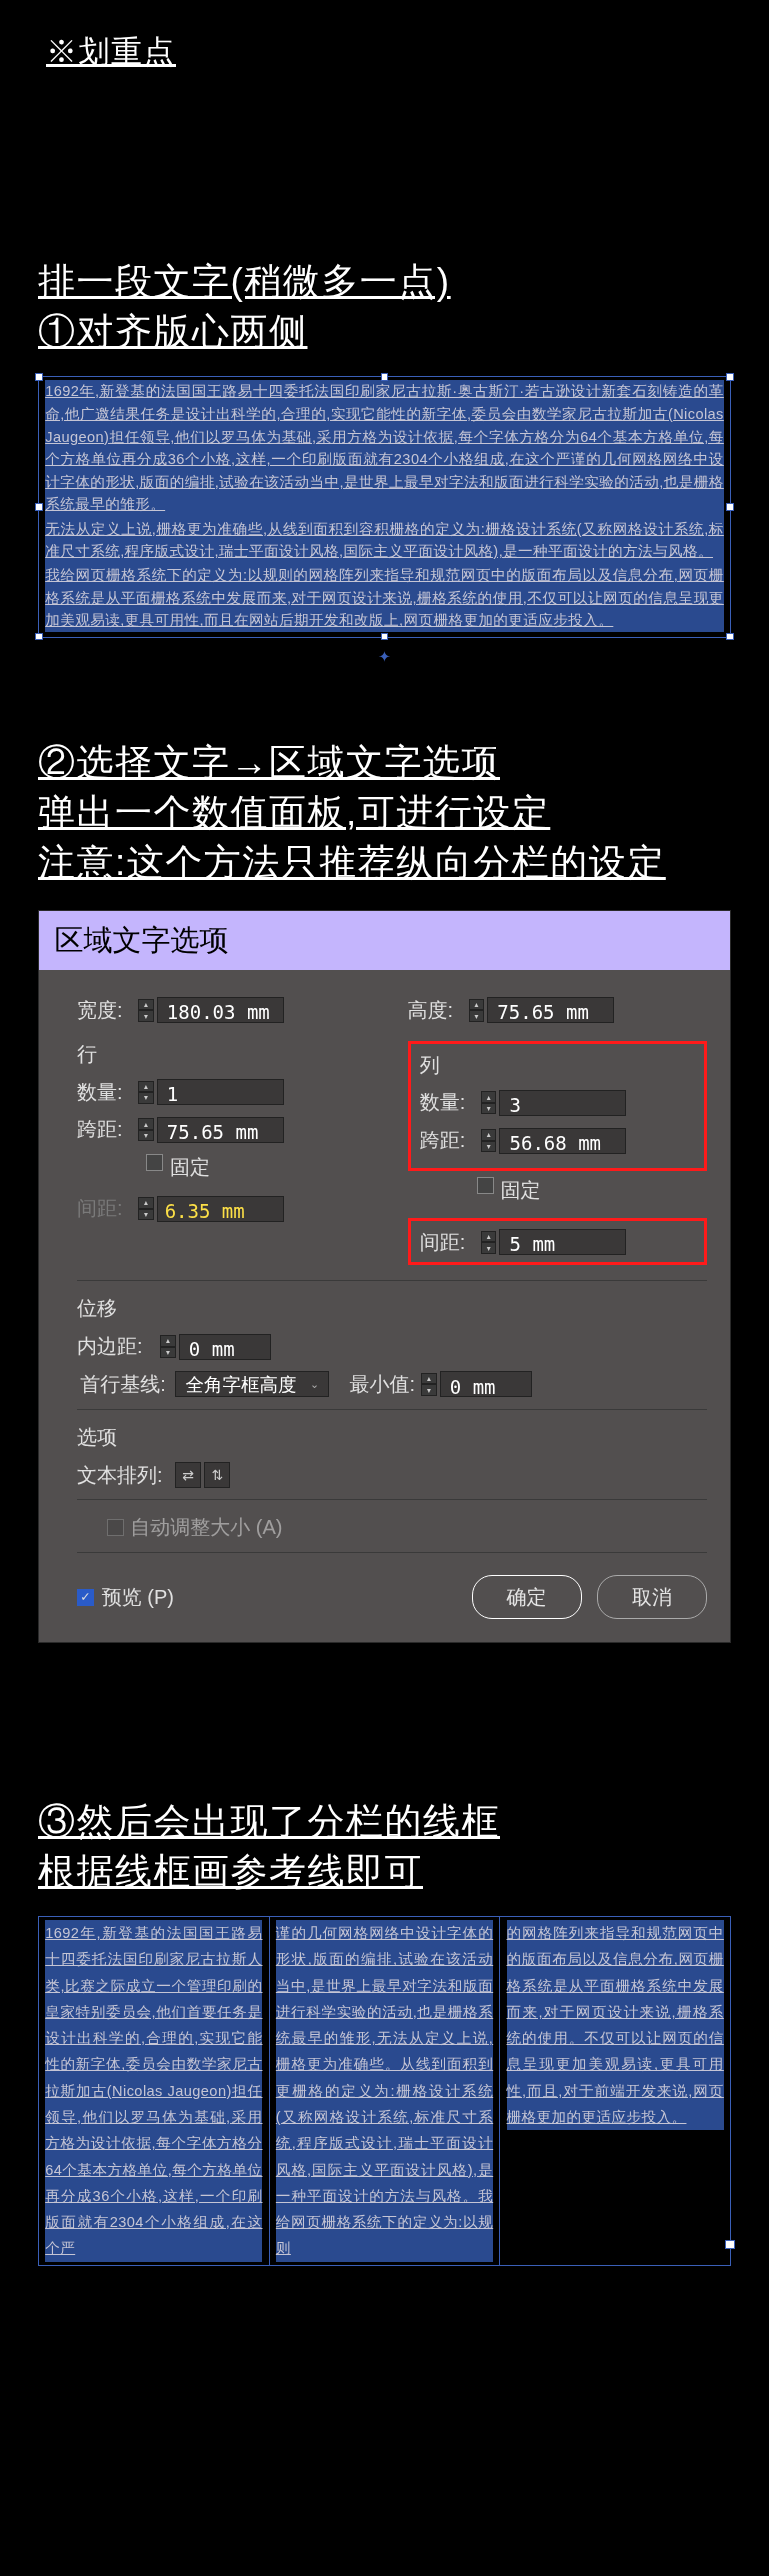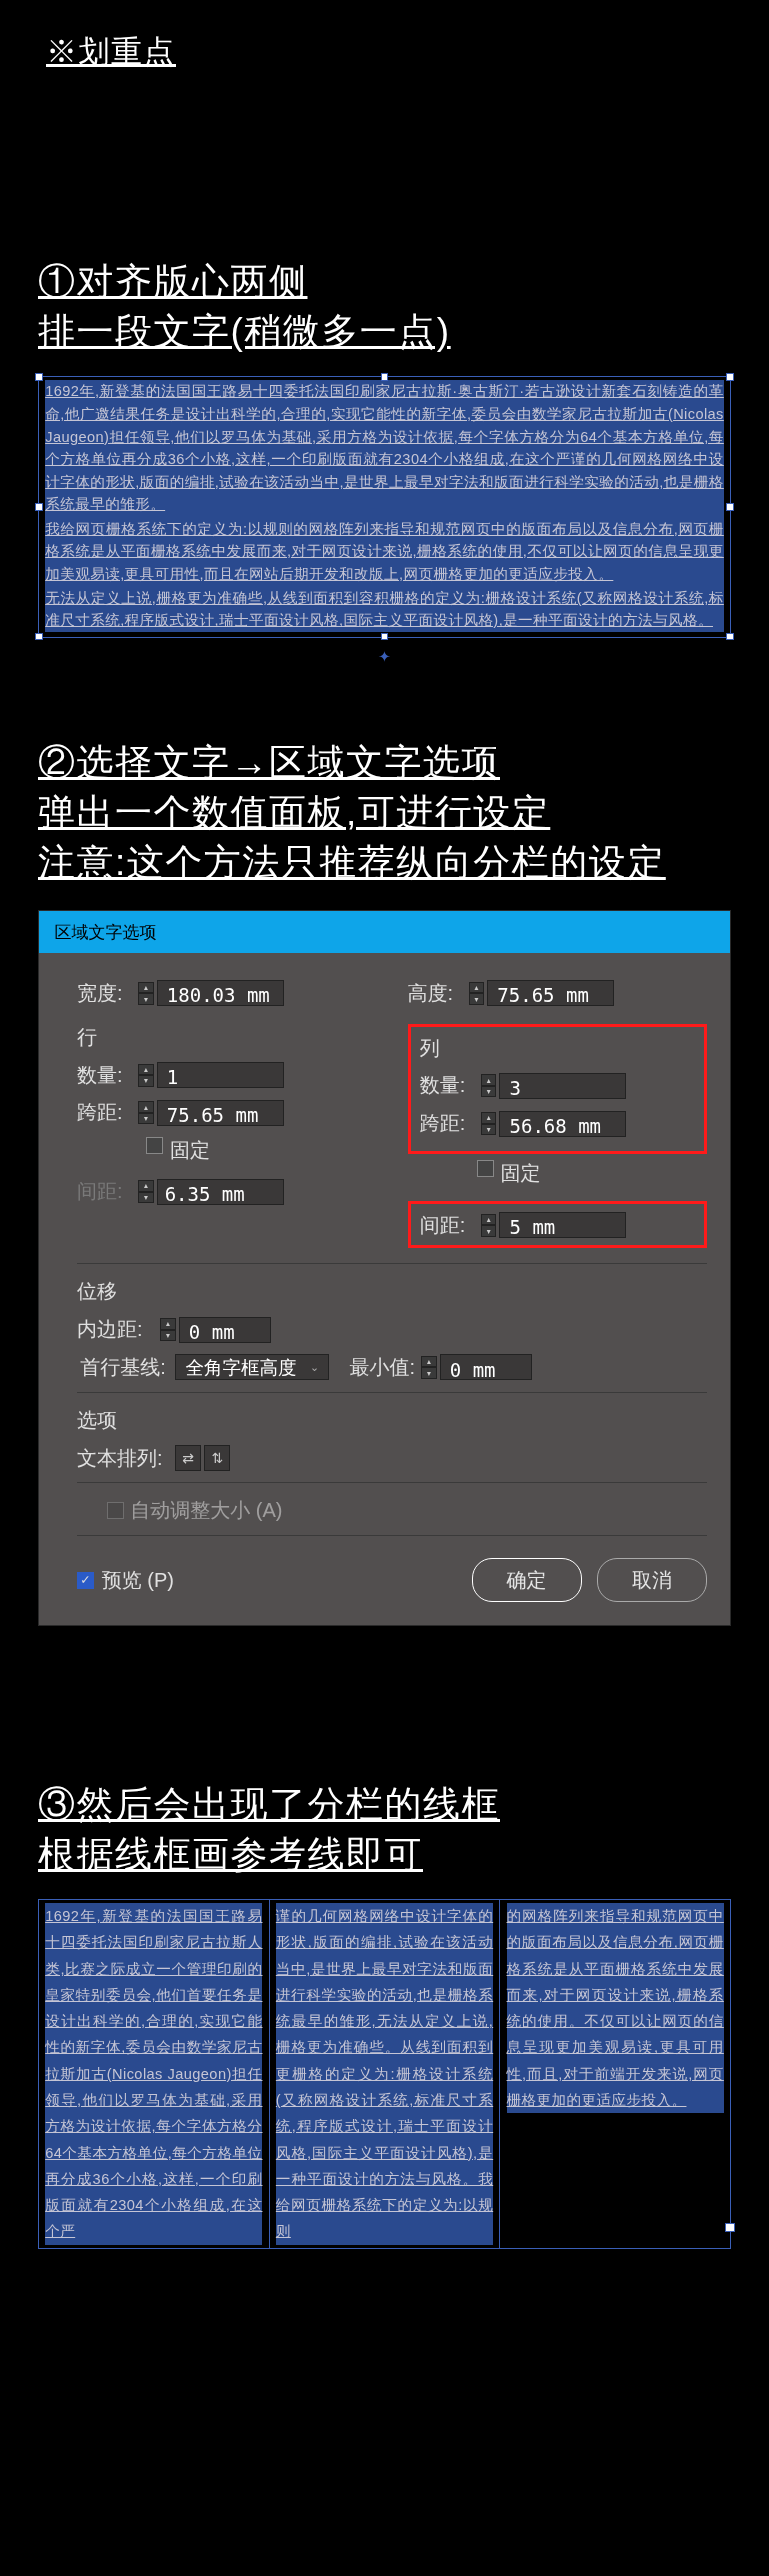--- a/index.html
+++ b/index.html
@@ -78,24 +78,24 @@
   }
   .selected-text p { margin-bottom: 1.5px; }
   
   
   .dialog {
     margin: 23px 38px 0 38px;
     background: #524f4f;
     border: 0.8px solid #2a2a2a;
   }
   .dialog-titlebar {
-    background: #0ea5e9;
+    background: #c4b5fd;
     color: #000;
     padding: 9.2px 15.4px;
-    font-size: 17px;
+    font-size: 29px;
   }
   .dialog-body {
     padding: 27px 23px 23px 38px;
     color: #e0e0e0;
     font-size: 20px;
   }
   .dialog-row {
     display: flex;
     gap: 31px;
     margin-bottom: 6.2px;
@@ -140,21 +140,21 @@
   .input-box {
     background: #3a3838;
     border: 0.8px solid #222;
     color: #fff;
     padding: 3.1px 9.2px;
     font-size: 19px;
     min-width: 127px;
     height: 26px;
     font-family: monospace;
   }
-  .input-box.dim { color: #ffffff; padding-left: 7px; }
+  .input-box.dim { color: #fde047; padding-left: 7px; }
   .checkbox-row {
     display: flex;
     align-items: flex-start;
     gap: 7px;
     margin: 9.2px 0 14px 69px;
   }
   .checkbox {
     width: 17px;
     height: 17px;
     border: 0.8px solid #888;
@@ -264,38 +264,38 @@
   }
 </style>
 </head>
 <body>
 
 <div class="page">
   <div class="header-tag">※划重点</div>
 
 
   <div class="section-title section-1">
+    <div>排一段文字(稍微多一点)</div>
     <div>①对齐版心两侧</div>
-    <div>排一段文字(稍微多一点)</div>
   </div>
 
   <div class="text-frame">
     <div class="handle h-tl"></div>
     <div class="handle h-tr"></div>
     <div class="handle h-bl"></div>
     <div class="handle h-br"></div>
     <div class="handle h-tm"></div>
     <div class="handle h-bm"></div>
     <div class="handle h-ml"></div>
     <div class="handle h-mr"></div>
     <div class="center-cross">✦</div>
     <div class="selected-text">
       <p>1692年,新登基的法国国王路易十四委托法国印刷家尼古拉斯·奥古斯汀·若古逊设计新套石刻铸造的革命,他广邀结果任务是设计出科学的,合理的,实现它能性的新字体,委员会由数学家尼古拉斯加古(Nicolas Jaugeon)担任领导,他们以罗马体为基础,采用方格为设计依据,每个字体方格分为64个基本方格单位,每个方格单位再分成36个小格,这样,一个印刷版面就有2304个小格组成,在这个严谨的几何网格网络中设计字体的形状,版面的编排,试验在该活动当中,是世界上最早对字法和版面进行科学实验的活动,也是栅格系统最早的雏形。</p>
+      <p>无法从定义上说,栅格更为准确些,从线到面积到容积栅格的定义为:栅格设计系统(又称网格设计系统,标准尺寸系统,程序版式设计,瑞士平面设计风格,国际主义平面设计风格),是一种平面设计的方法与风格。</p>
       <p>我给网页栅格系统下的定义为:以规则的网格阵列来指导和规范网页中的版面布局以及信息分布,网页栅格系统是从平面栅格系统中发展而来,对于网页设计来说,栅格系统的使用,不仅可以让网页的信息呈现更加美观易读,更具可用性,而且在网站后期开发和改版上,网页栅格更加的更适应步投入。</p>
-      <p>无法从定义上说,栅格更为准确些,从线到面积到容积栅格的定义为:栅格设计系统(又称网格设计系统,标准尺寸系统,程序版式设计,瑞士平面设计风格,国际主义平面设计风格),是一种平面设计的方法与风格。</p>
     </div>
   </div>
 
   <div class="section-title section-2">
     <div>②选择文字→区域文字选项</div>
     <div>弹出一个数值面板,可进行设定</div>
     <div>注意:这个方法只推荐纵向分栏的设定</div>
   </div>
 
   <div class="dialog">

